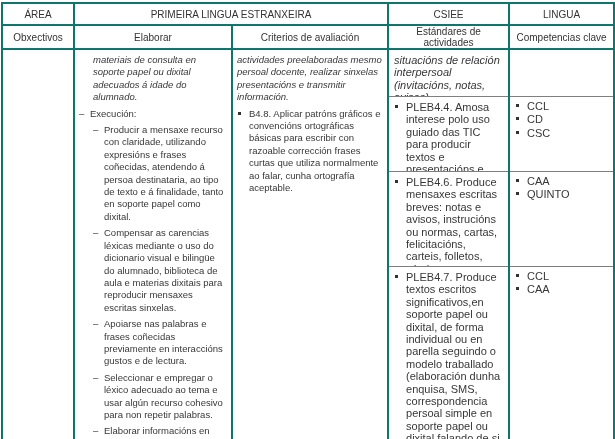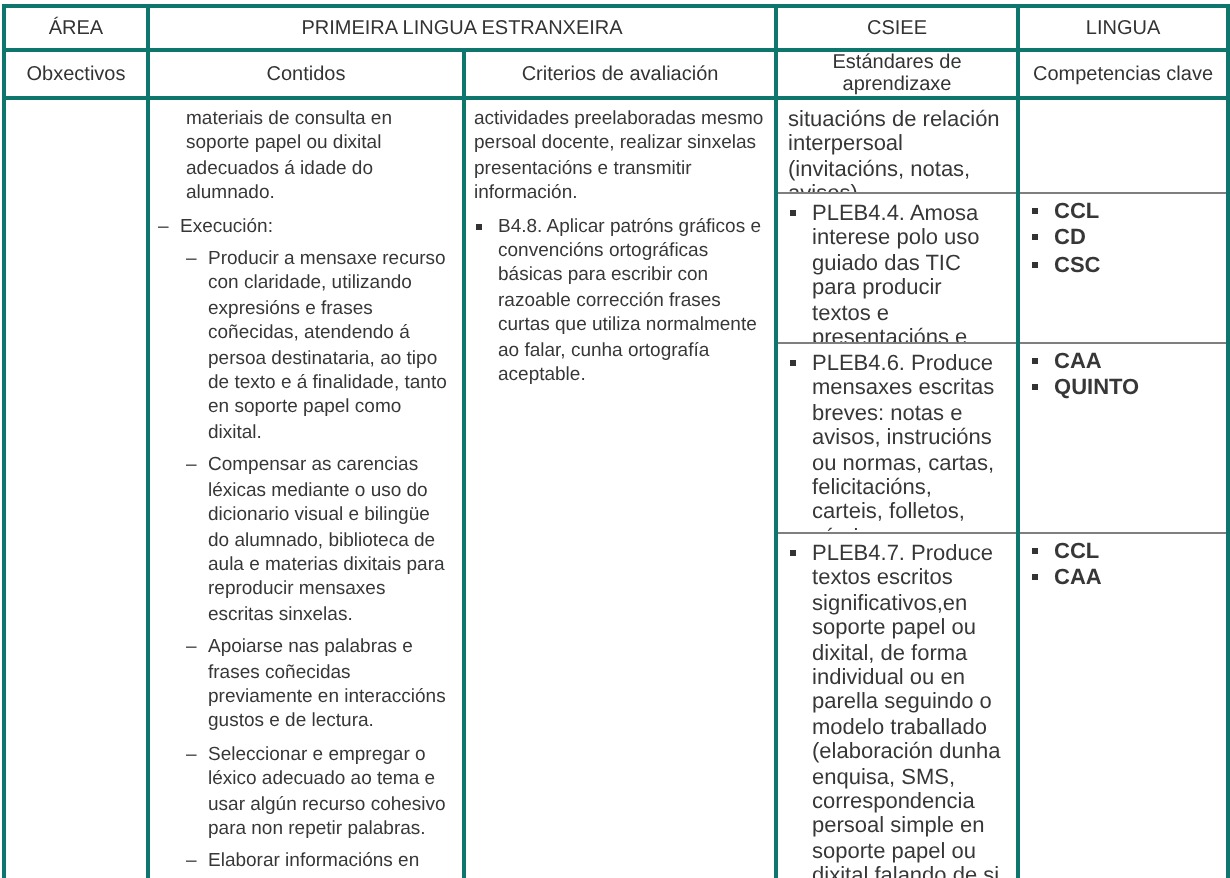--- a/index.html
+++ b/index.html
@@ -46,21 +46,21 @@
     padding: 4px 5px 3px 5px;
     border-bottom: 1px solid #7f7f7f;
     overflow: hidden;
   }
   .subrow:last-child { border-bottom: none; }
   .h-a { height: 47px; }
   .h-b { height: 75px; }
   .h-c { height: 95px; }
   .h-d { min-height: 168px; }
 
-  .para { margin: 0; }
+  .para { margin: 0; font-style: italic; }
   .cont-indent { margin-left: 14px; }
 
   .dash-item {
     position: relative;
     padding-left: 11px;
     margin-top: 4px;
   }
   .dash-item::before {
     content: "\2013";
     position: absolute;
@@ -78,21 +78,21 @@
     content: "";
     position: absolute;
     left: 1px;
     top: 4px;
     width: 3px;
     height: 3px;
     background: #333333;
   }
   .first { margin-top: 0; }
 
-  .comp-list { padding: 1px 0 0 5px; font-weight: bold; }
+  .comp-list { padding: 1px 0 0 5px; }
   .comp-item {
     position: relative;
     padding-left: 12px;
     margin-top: 1.5px;
   }
   .comp-item::before {
     content: "";
     position: absolute;
     left: 1px;
     top: 4px;
@@ -114,23 +114,23 @@
   </colgroup>
   <thead>
     <tr class="hr1">
       <th>ÁREA</th>
       <th colspan="2">PRIMEIRA LINGUA ESTRANXEIRA</th>
       <th>CSIEE</th>
       <th>LINGUA</th>
     </tr>
     <tr class="hr2">
       <th>Obxectivos</th>
-      <th>Contidos</th>
+      <th>Elaborar</th>
       <th>Criterios de avaliación</th>
-      <th>Estándares de aprendizaxe</th>
+      <th>Estándares de actividades</th>
       <th>Competencias clave</th>
     </tr>
   </thead>
   <tbody>
     <tr>
 
       <td class="body-cell"></td>
 
       <td class="body-cell">
         <p class="para cont-indent">materiais de consulta en soporte papel ou dixital adecuados á idade do alumnado.</p>

